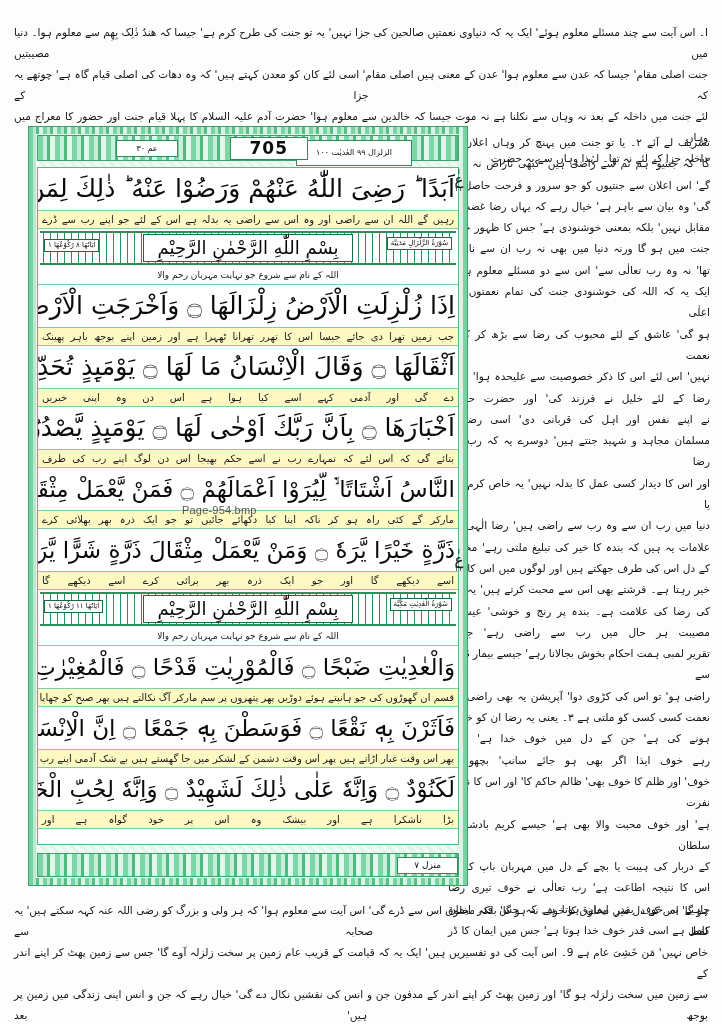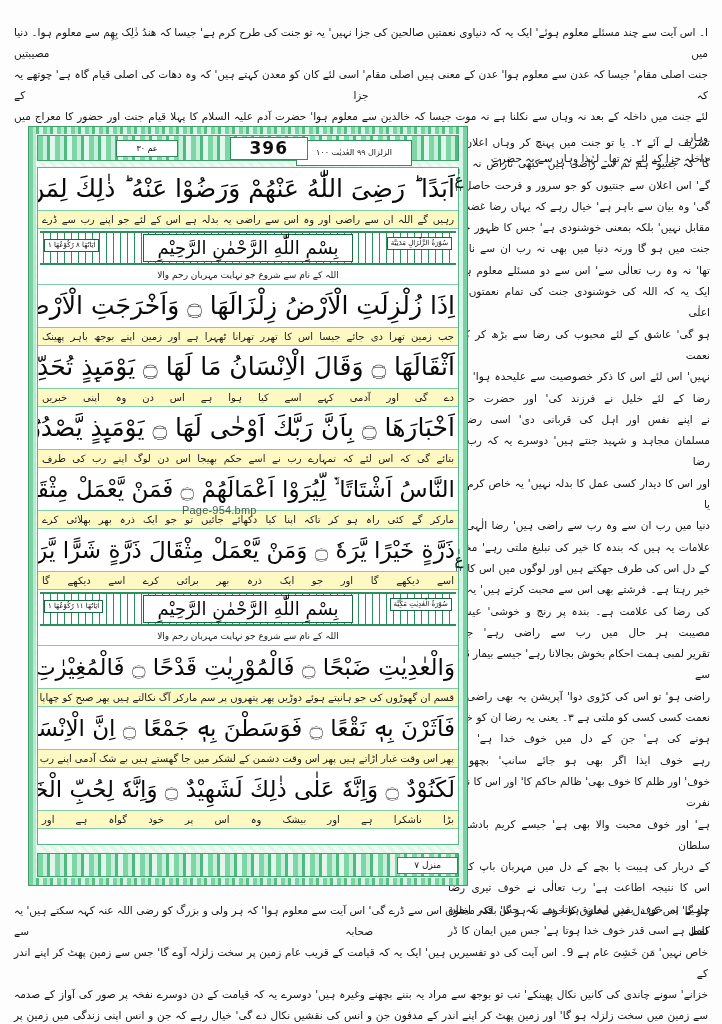--- a/index.html
+++ b/index.html
@@ -308,21 +308,21 @@
     <p>کے دربار کی ہیبت یا بچے کے دل میں مہربان باپ کا ڈر'</p>
     <p>اس کا نتیجہ اطاعت ہے' رب تعالٰی نے خوف تیری رضا</p>
     <p>چاہیے یہ خوف بقدر ایمان ہوتا ہے کہ جس قدر ایمان</p>
     <p>کامل ہے اسی قدر خوف خدا ہوتا ہے' جس میں ایمان کا ڈر</p>
   </div>
 
   <div id="quran-frame">
 
     <div id="frame-header">
       <div id="hdr-surah" class="hdr-box">الزلزال ٩٩ العٰدیٰت ١٠٠</div>
-      <div id="hdr-page" class="hdr-box">396</div>
+      <div id="hdr-page" class="hdr-box">705</div>
       <div id="hdr-para" class="hdr-box">عم ۳۰</div>
     </div>
 
     <div id="frame-body">
 
       <div class="ayah-line">اَبَدًا ؕ رَضِیَ اللّٰهُ عَنْهُمْ وَرَضُوْا عَنْهُ ؕ ذٰلِكَ لِمَنْ خَشِیَ رَبَّهٗ ۝</div>
       <div class="trans-line">رہیں گے اللہ ان سے راضی اور وہ اس سے راضی یہ بدلہ ہے اس کے لئے جو اپنے رب سے ڈرے</div>
 
       <div class="bismillah-row">
         <span class="surah-tag right">سُوْرَةُ الزَّلْزَالِ مَدَنِیَّة</span>
@@ -379,18 +379,17 @@
     <span class="ruku-top">ا</span>
     <span class="ruku-ain">ع</span>
     <span class="ruku-num">۲۴</span>
   </div>
 
   <div id="watermark">Page-954.bmp</div>
 
   <div id="bottom-commentary" class="urdu">
     <p>ہو گا' اس کے دل میں مخلوق کا خوف نہ ہو گا' بلکہ مخلوق اس سے ڈرے گی' اس آیت سے معلوم ہوا' کہ ہر ولی و بزرگ کو رضی اللہ عنہ کہہ سکتے ہیں' یہ لفظ صحابہ سے</p>
     <p>خاص نہیں' مَن خَشِیَ عام ہے 9۔ اس آیت کی دو تفسیریں ہیں' ایک یہ کہ قیامت کے قریب عام زمین پر سخت زلزلہ آوے گا' جس سے زمین پھٹ کر اپنے اندر کے</p>
-    <p>خزانے' سونے چاندی کی کانیں نکال پھینکے' تب تو بوجھ سے مراد یہ بننے بچھنے وغیرہ ہیں' دوسرے یہ کہ قیامت کے دن دوسرے نفخہ پر صور کی آواز کے صدمہ</p>
     <p>سے زمین میں سخت زلزلہ ہو گا' اور زمین پھٹ کر اپنے اندر کے مدفون جن و انس کی نقشیں نکال دے گی' خیال رہے کہ جن و انس اپنی زندگی میں زمین پر بوجھ ہیں' بعد</p>
 
   </div>
 
 </div>
 
 </body></html>

